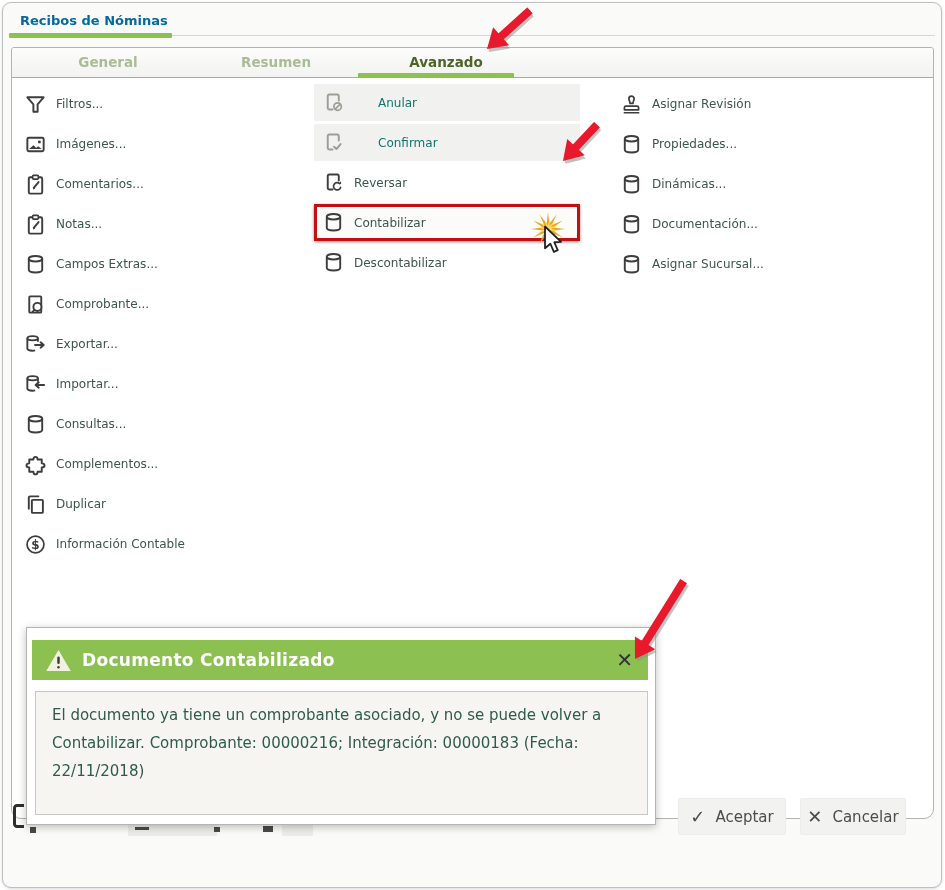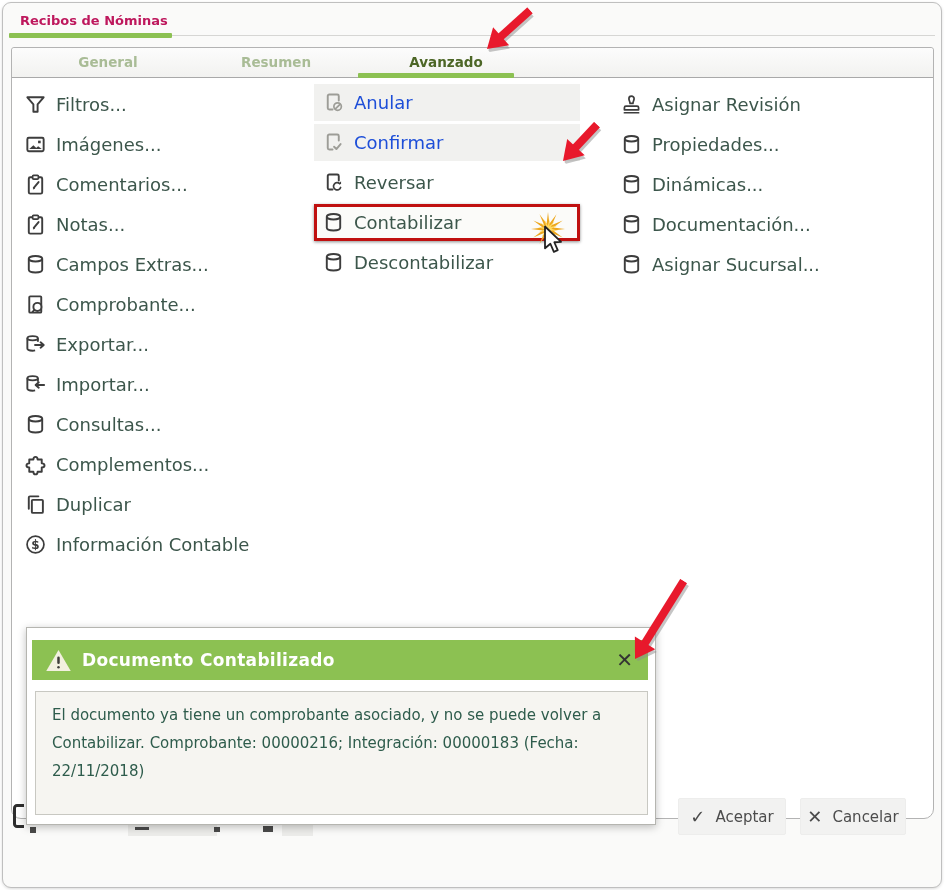--- a/index.html
+++ b/index.html
@@ -3,21 +3,21 @@
 <meta charset="utf-8">
 <style>
   html,body{margin:0;padding:0;background:#ffffff;width:945px;height:890px;
     font-family:"DejaVu Sans","Liberation Sans",sans-serif;position:relative;overflow:hidden;}
   *{box-sizing:border-box;}
 
   
   .window{position:absolute;left:2px;top:2px;width:940px;height:886px;
     background:#fafaf9;border:1px solid #bfbfbf;border-radius:9px;
     box-shadow:0 1px 3px rgba(0,0,0,.15);}
-  .window-title{position:absolute;left:17px;top:10px;font-size:13px;font-weight:bold;color:#be185d;}
+  .window-title{position:absolute;left:17px;top:10px;font-size:13px;font-weight:bold;color:#0369a1;}
   .header-rule{position:absolute;left:6px;right:6px;top:32px;height:1px;background:#d6d6d4;}
   .title-underline{position:absolute;left:6px;top:30px;width:163px;height:5px;background:#8cc152;border-radius:1px;}
 
   
   .dialog{position:absolute;left:8px;top:44px;width:923px;height:772px;background:#ffffff;
     border:1px solid #b3b3b3;border-radius:3px 3px 10px 10px;padding-left:39px;}
   .tabbar{position:absolute;left:0;top:0;right:0;height:30px;
     background:linear-gradient(#fcfcfc,#f2f2f0);border-bottom:1px solid #a9a9a9;border-radius:3px 3px 0 0;}
   .tab{position:absolute;top:0;height:30px;line-height:29px;text-align:center;
     font-size:13.5px;font-weight:bold;color:#a9bc96;cursor:pointer;}
@@ -31,23 +31,23 @@
   .menu-col-1{left:12px;width:280px;}
   .menu-col-2{left:302px;width:266px;}
   .menu-col-3{left:608px;width:310px;}
   .menu-item{height:40px;display:flex;align-items:center;cursor:pointer;}
   .menu-col-2 .menu-item{height:37px;margin-bottom:3px;padding:0 8px;}
   .menu-item.disabled{background:#f1f1ef;cursor:default;}
   .menu-item.highlighted{border:3px solid #c01010;height:37px;padding:0 5px;background:#fbfbf9;
     box-shadow:0 1px 3px rgba(0,0,0,.45);}
   .mi-icon{width:23px;height:23px;margin-right:9px;flex:none;color:#3d3d3d;}
   .mi-icon svg{width:100%;height:100%;display:block;}
-  .mi-label{font-size:18px;color:#3c564b;white-space:nowrap;}
+  .mi-label{font-size:12px;color:#3c564b;white-space:nowrap;}
   .menu-item.disabled .mi-icon{color:#9d9d97;}
-  .menu-item.disabled .mi-label{color:#1d4ed8;}
+  .menu-item.disabled .mi-label{color:#0f766e;margin-left:24px;}
 
   
   .footer-btn{position:absolute;height:37px;background:#f2f2f1;border:1px solid #ededec;border-radius:2px;
     display:flex;align-items:center;justify-content:center;font-size:15px;color:#4c4c4c;cursor:pointer;}
   .btn-accept{left:675px;top:795px;width:108px;}
   .btn-cancel{left:797px;top:795px;width:106px;}
   .btn-glyph{font-size:18px;font-weight:bold;color:#4b4b4b;margin-right:10px;}
 
   
   .fragments{position:absolute;inset:0;pointer-events:none;}

